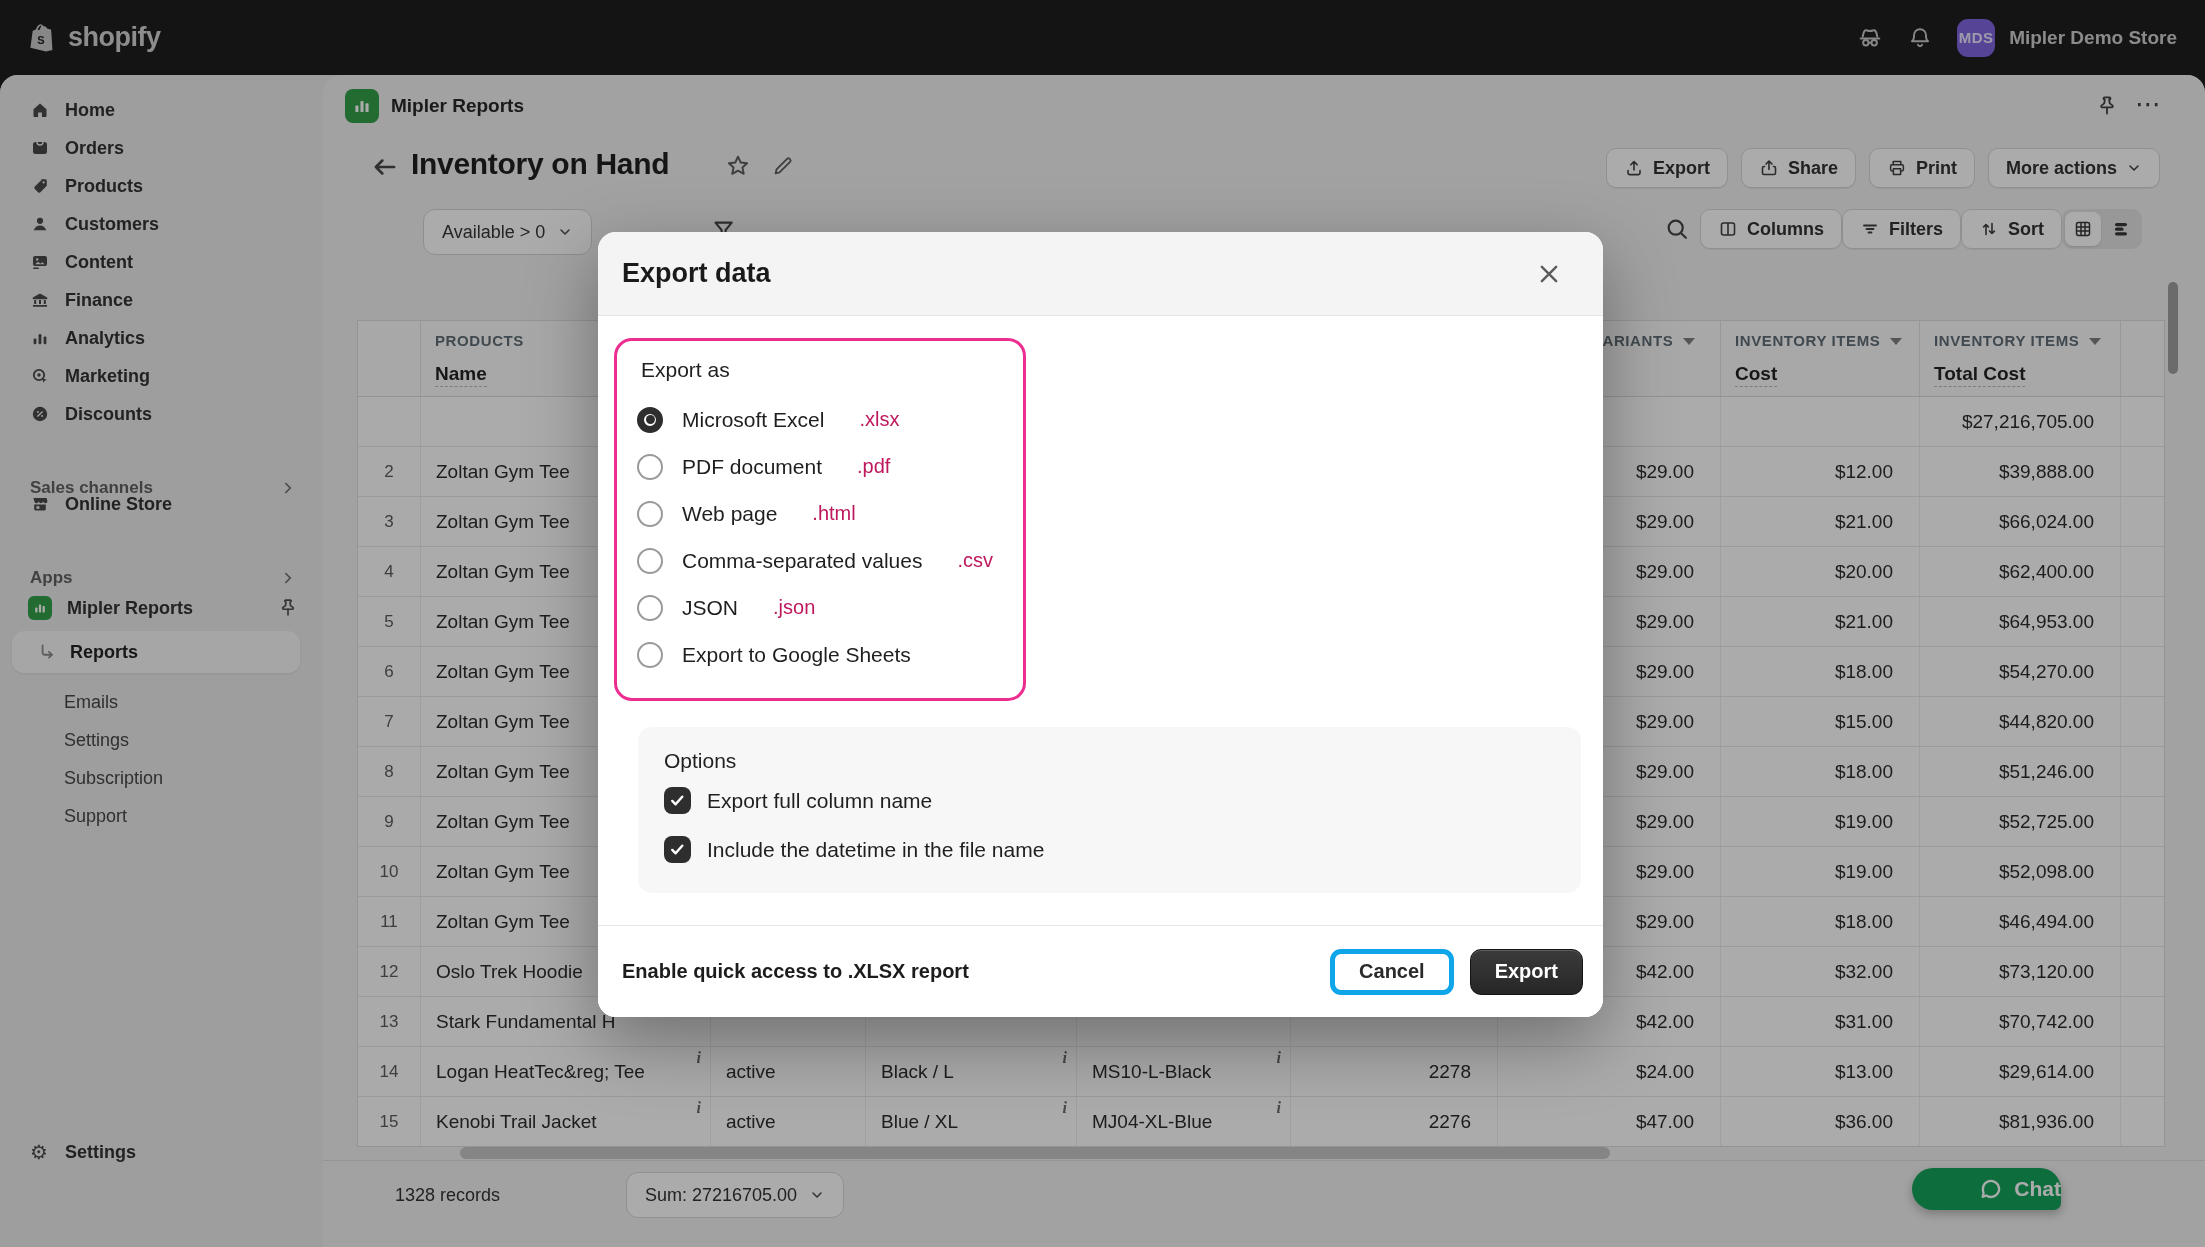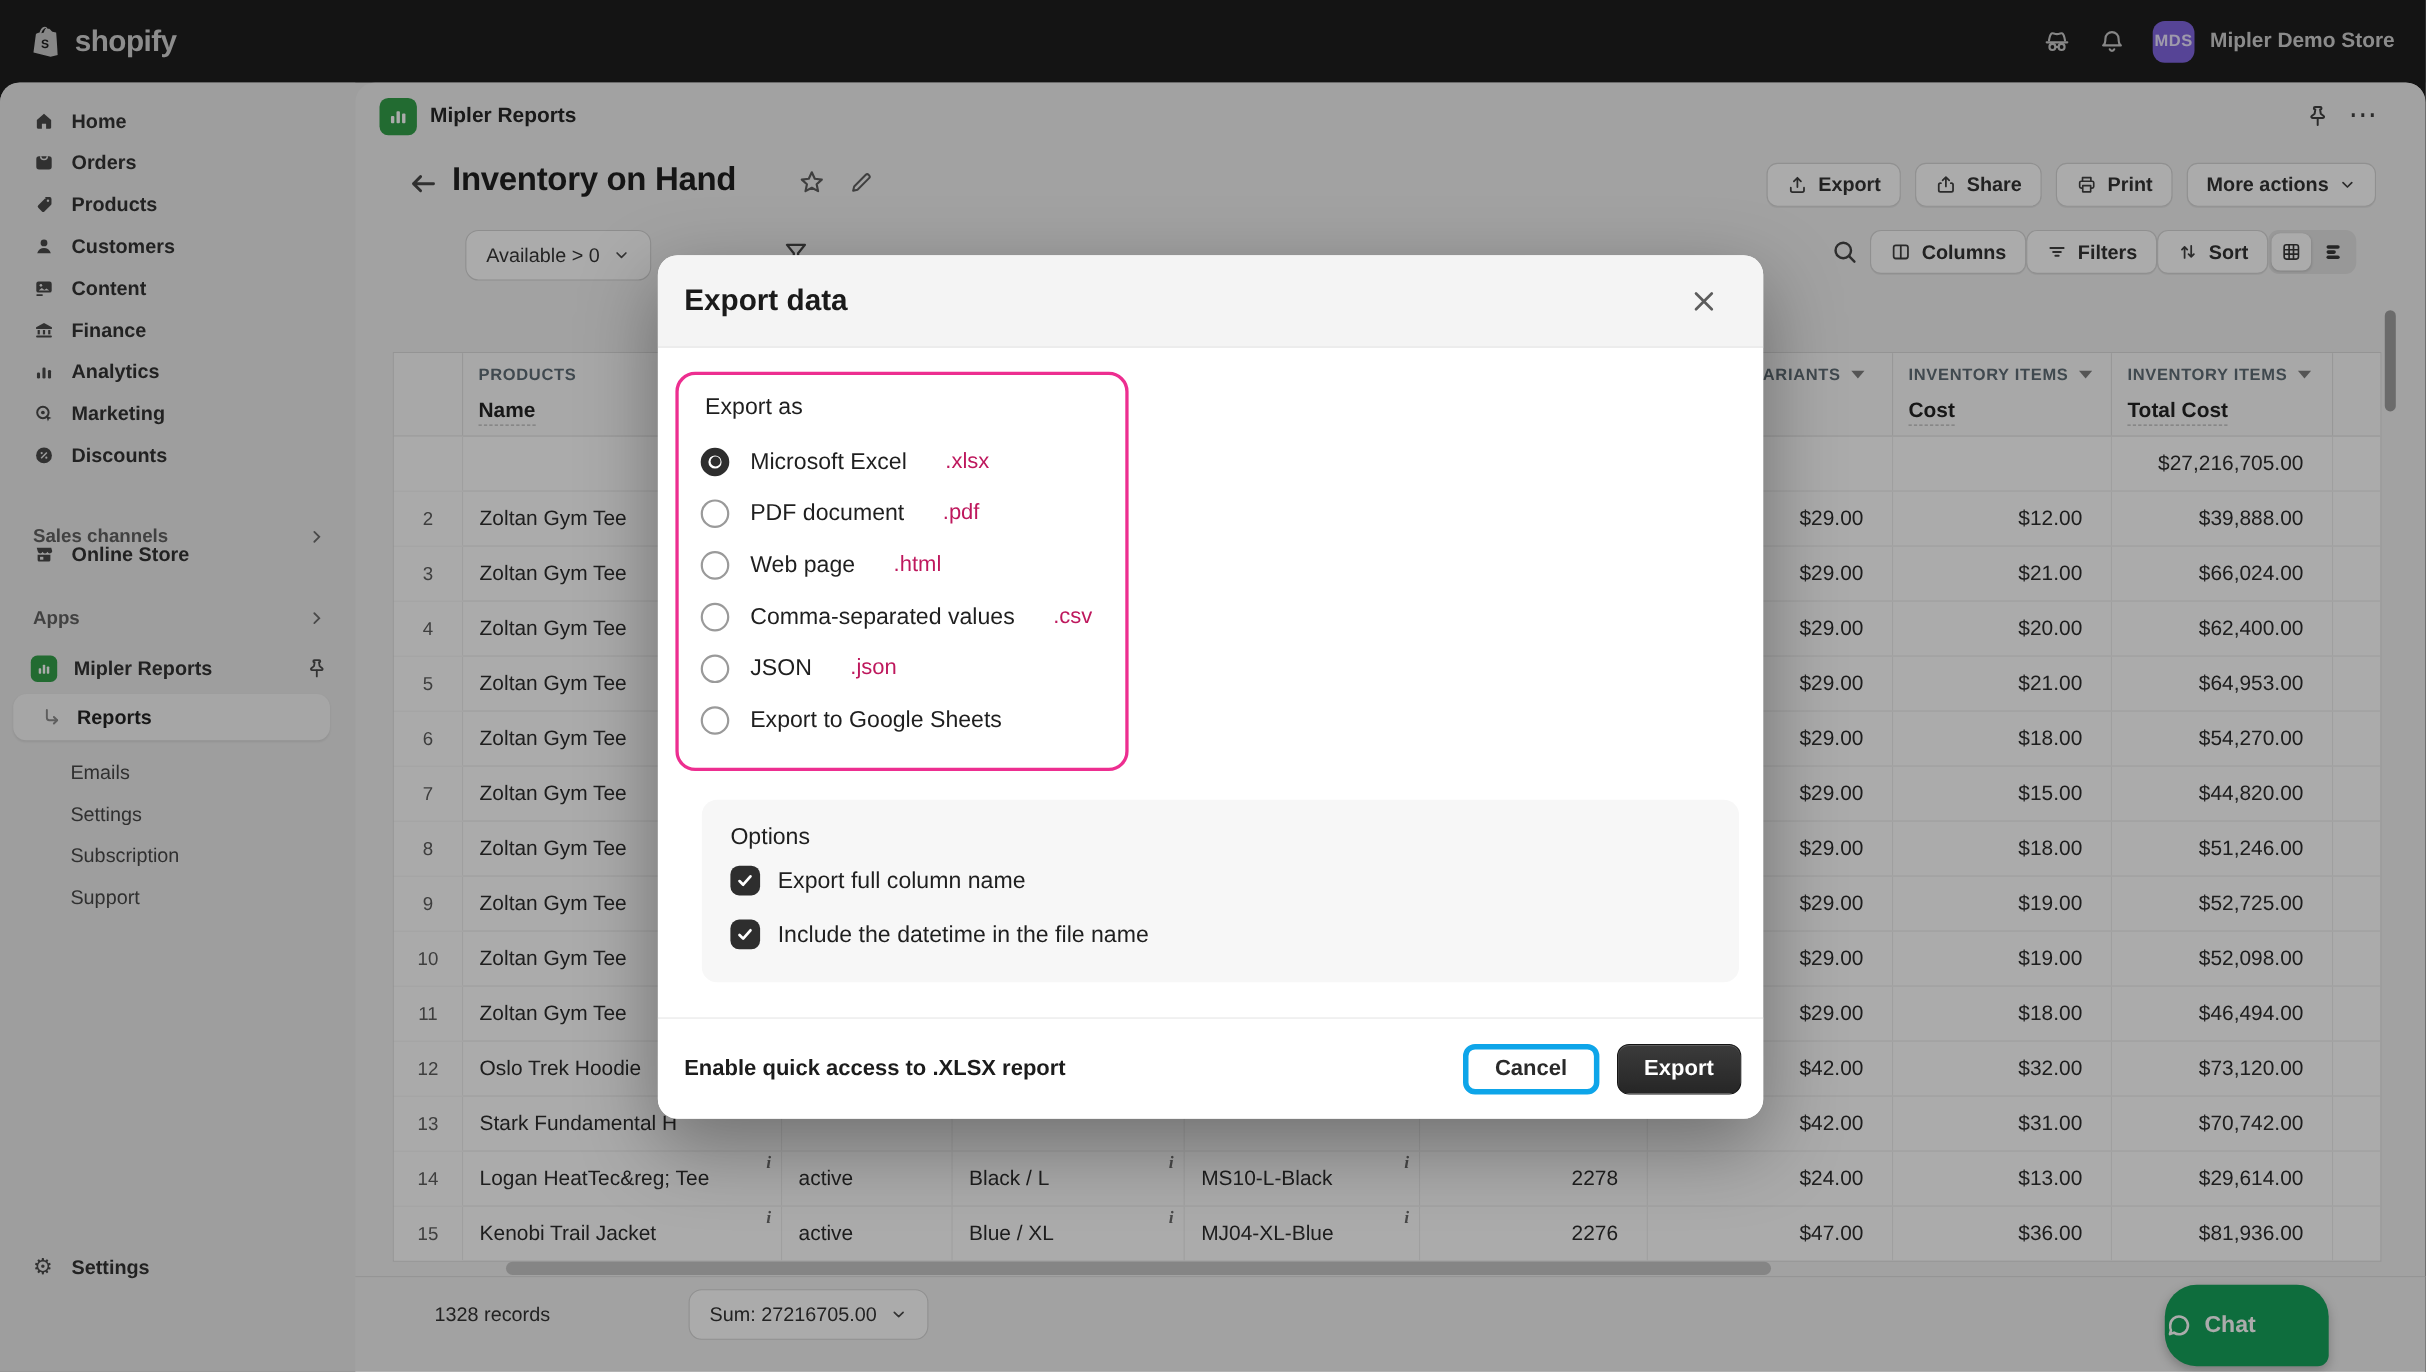--- a/index.html
+++ b/index.html
@@ -97,22 +97,22 @@
   .hscroll{position:absolute;left:137px;top:1072px;width:1150px;height:12px;background:#c6c6c6;border-radius:6px;}
 
   
   .bottombar{position:absolute;left:0;top:1085px;width:100%;height:87px;border-top:1px solid #dedede;background:#f1f1f1;}
   .records{position:absolute;left:72px;top:24px;font-size:18px;color:#2f2f2f;}
   .sum-pill{position:absolute;left:303px;top:11px;height:44px;display:flex;align-items:center;gap:12px;
             padding:0 18px;background:#fff;border:1px solid #d6d6d6;border-radius:12px;font-size:18px;color:#2f2f2f;cursor:pointer;}
   .chev-sm{width:16px;height:16px;color:#4a4a4a;}
 
   
-  .chat-btn{position:absolute;left:1968px;top:1168px;width:149px;height:74px;background:#12a159;
-            border-radius:29px 29px 10px 29px;display:flex;align-items:center;justify-content:flex-start;gap:10px;
+  .chat-btn{position:absolute;left:1912px;top:1168px;width:149px;height:42px;background:#12a159;
+            border-radius:29px 29px 10px 29px;display:flex;align-items:center;justify-content:flex-end;gap:10px;
             color:#fff;font-size:21px;font-weight:bold;cursor:pointer;z-index:10;box-shadow:0 4px 10px rgba(0,0,0,.25);}
   .chat-ic{width:26px;height:26px;color:#fff;}
 
   
   .overlay{position:absolute;left:0;top:0;width:2205px;height:1247px;background:rgba(10,10,10,.34);z-index:50;}
   .modal{position:absolute;left:598px;top:232px;width:1005px;height:785px;background:#fff;border-radius:18px;
          z-index:60;box-shadow:0 24px 70px rgba(0,0,0,.35);overflow:hidden;}
   .modal-head{height:84px;background:#f4f4f4;border-bottom:1px solid #e4e4e4;display:flex;align-items:center;
               justify-content:space-between;padding:0 34px 0 24px;box-sizing:border-box;}
   .modal-title{font-size:27px;font-weight:bold;color:#1a1a1a;}
@@ -284,21 +284,21 @@
     <div class="side-item" style="top:410px;">
       <span class="ic">
         <svg viewBox="0 0 20 20">
             <path d="M3.4 4h13.2l.9 3.2a2.3 2.3 0 0 1-2.2 2 2.4 2.4 0 0 1-2.2-1.6 2.4 2.4 0 0 1-2.2 1.6 2.4 2.4 0 0 1-2.2-1.6 2.4 2.4 0 0 1-2.2 1.6 2.3 2.3 0 0 1-2.2-2z" fill="currentColor"></path>
             <path d="M4.2 10.4h11.6V15a1.4 1.4 0 0 1-1.4 1.4H5.6A1.4 1.4 0 0 1 4.2 15z" fill="currentColor"></path>
             <rect x="6.4" y="12.2" width="3" height="2.6" fill="#ebebeb"></rect>
           </svg>
       </span>
       <span>Online Store</span>
     </div>
-    <div class="side-label-row" style="top:470px;text-align:right;">
+    <div class="side-label-row" style="top:486px;text-align:right;">
       <span>Apps</span>
       <span class="chev">
         <svg viewBox="0 0 20 20" fill="none" stroke="currentColor" stroke-width="1.8" stroke-linecap="round">
             <path d="M7.5 5l5 5-5 5"></path>
           </svg>
       </span>
     </div>
     <div class="side-item" style="top:514px;padding-left:28px;">
       <span class="mipler-tile">
         <svg width="16" height="16" viewBox="0 0 20 20">

